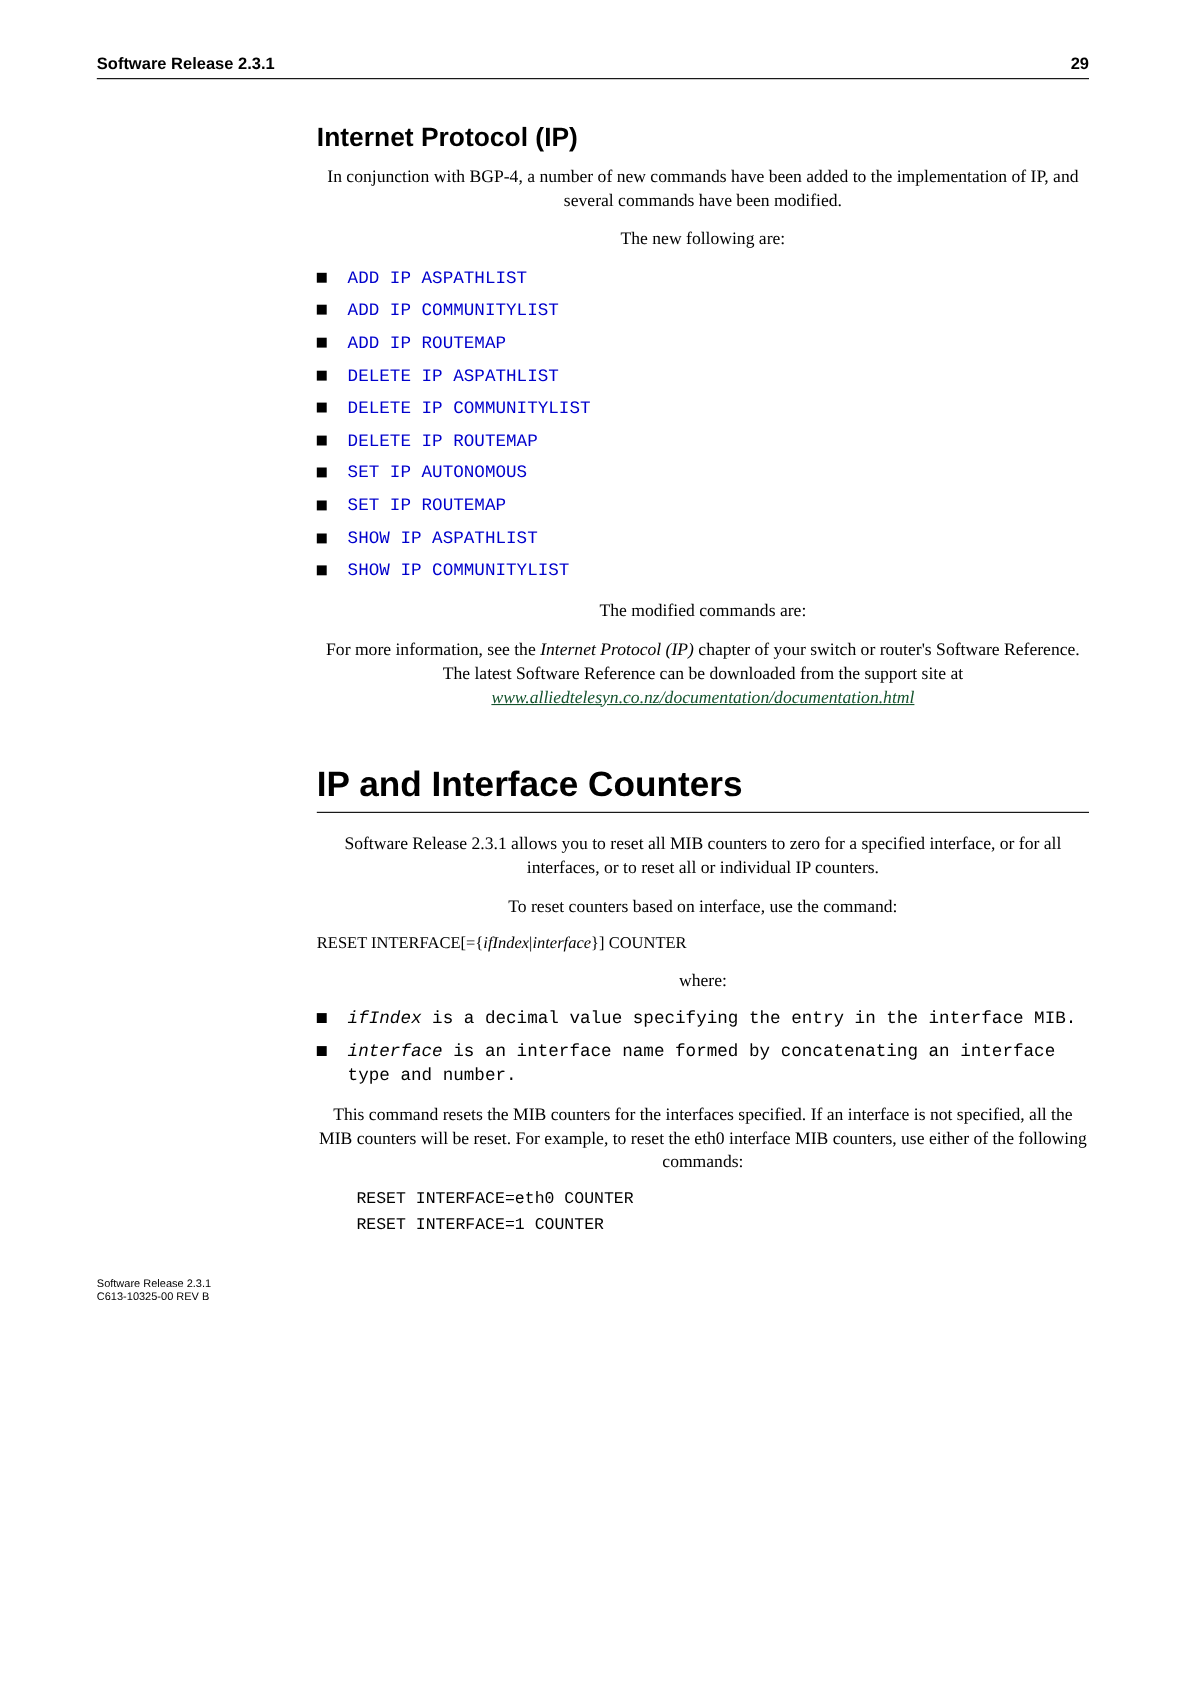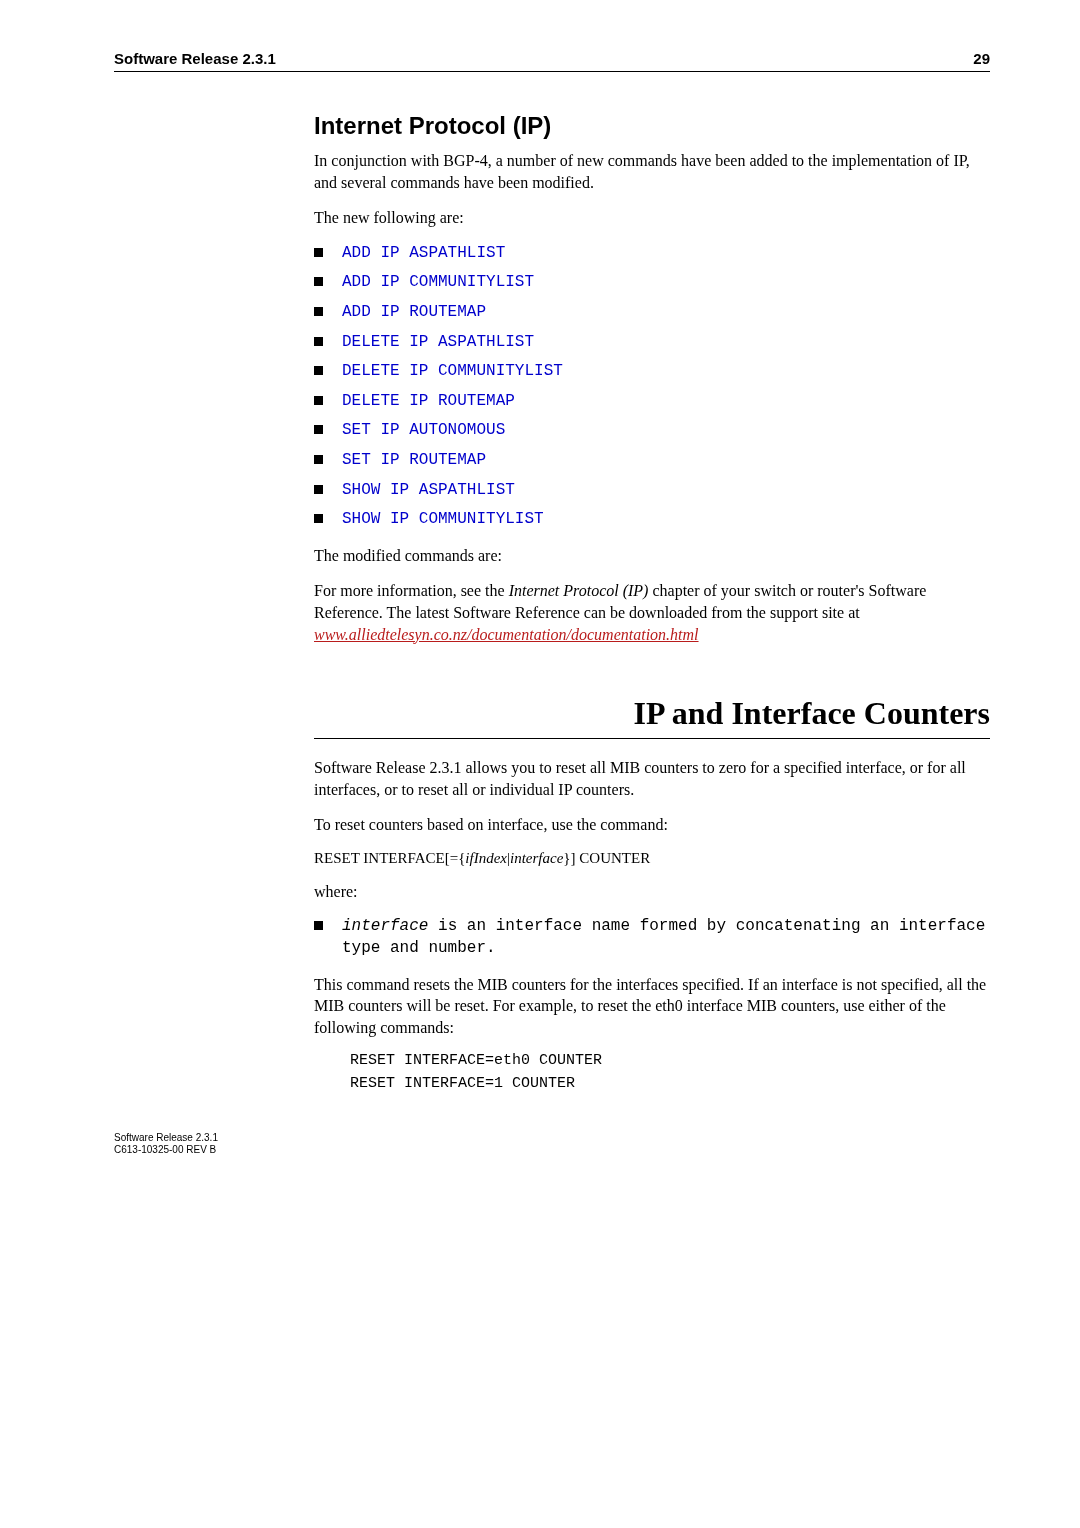--- a/index.html
+++ b/index.html
@@ -4,21 +4,21 @@
 <style>
   body {
     margin: 0;
     padding: 0;
     background: #fff;
     font-family: Georgia, 'Times New Roman', serif;
     color: #000;
     width: 1080px;
   }
   .page {
-    padding: 50px 90px 50px 114px;
+    padding: 50px 90px 50px 88px;
     box-sizing: border-box;
   }
   .header-line {
     display: flex;
     justify-content: space-between;
     font-family: Arial, Helvetica, sans-serif;
     font-weight: bold;
     font-size: 15px;
     border-bottom: 1.5px solid #000;
     padding-bottom: 4px;
@@ -27,34 +27,34 @@
   .content {
     margin-left: 200px;
   }
   h2 {
     font-family: Arial, Helvetica, sans-serif;
     font-weight: bold;
     font-size: 24px;
     margin: 0 0 10px 0;
   }
   h1 {
-    font-family: Liberation Serif, serif;
+    font-family: Liberation Sans, sans-serif;
     font-weight: bold;
     font-size: 32px;
     margin: 50px 0 6px 0;
-    text-align: right;
   }
   .section-rule {
     border-bottom: 1.5px solid #000;
     margin-bottom: 18px;
   }
   p {
     font-size: 16px;
     line-height: 1.35;
     margin: 0 0 14px 0;
+    text-align: center;
   }
   ul {
     list-style: none;
     padding: 0;
     margin: 0 0 14px 0;
   }
   li {
     position: relative;
     padding-left: 28px;
     font-size: 16px;
@@ -69,21 +69,21 @@
     top: 5px;
     width: 9px;
     height: 9px;
     background: #000;
   }
   .cmd-link {
     color: #0000cc;
     text-decoration: none;
   }
   .doc-link {
-    color: #b91c1c;
+    color: #14532d;
     text-decoration: underline;
     font-style: italic;
   }
   .italic {
     font-style: italic;
   }
   .mono {
     font-family: Liberation Serif, serif;
     font-size: 15px;
     white-space: pre;
@@ -149,20 +149,21 @@
 
     <p>Software Release 2.3.1 allows you to reset all MIB counters to zero for a specified interface, or for all interfaces, or to reset all or individual IP counters.</p>
 
     <p>To reset counters based on interface, use the command:</p>
 
     <span class="mono"><span>RESET INTERFACE[={</span><span class="italic">ifIndex</span><span>|</span><span class="italic">interface</span><span>}] COUNTER</span></span>
 
     <p>where:</p>
 
     <ul>
+      <li><span class="italic">ifIndex</span><span> is a decimal value specifying the entry in the interface MIB.</span></li>
       <li><span class="italic">interface</span><span> is an interface name formed by concatenating an interface type and number.</span></li>
     </ul>
 
     <p>This command resets the MIB counters for the interfaces specified. If an interface is not specified, all the MIB counters will be reset. For example, to reset the eth0 interface MIB counters, use either of the following commands:</p>
 
     <span class="mono-indent">RESET INTERFACE=eth0 COUNTER</span>
     <span class="mono-indent">RESET INTERFACE=1 COUNTER</span>
 
   </div>
 

